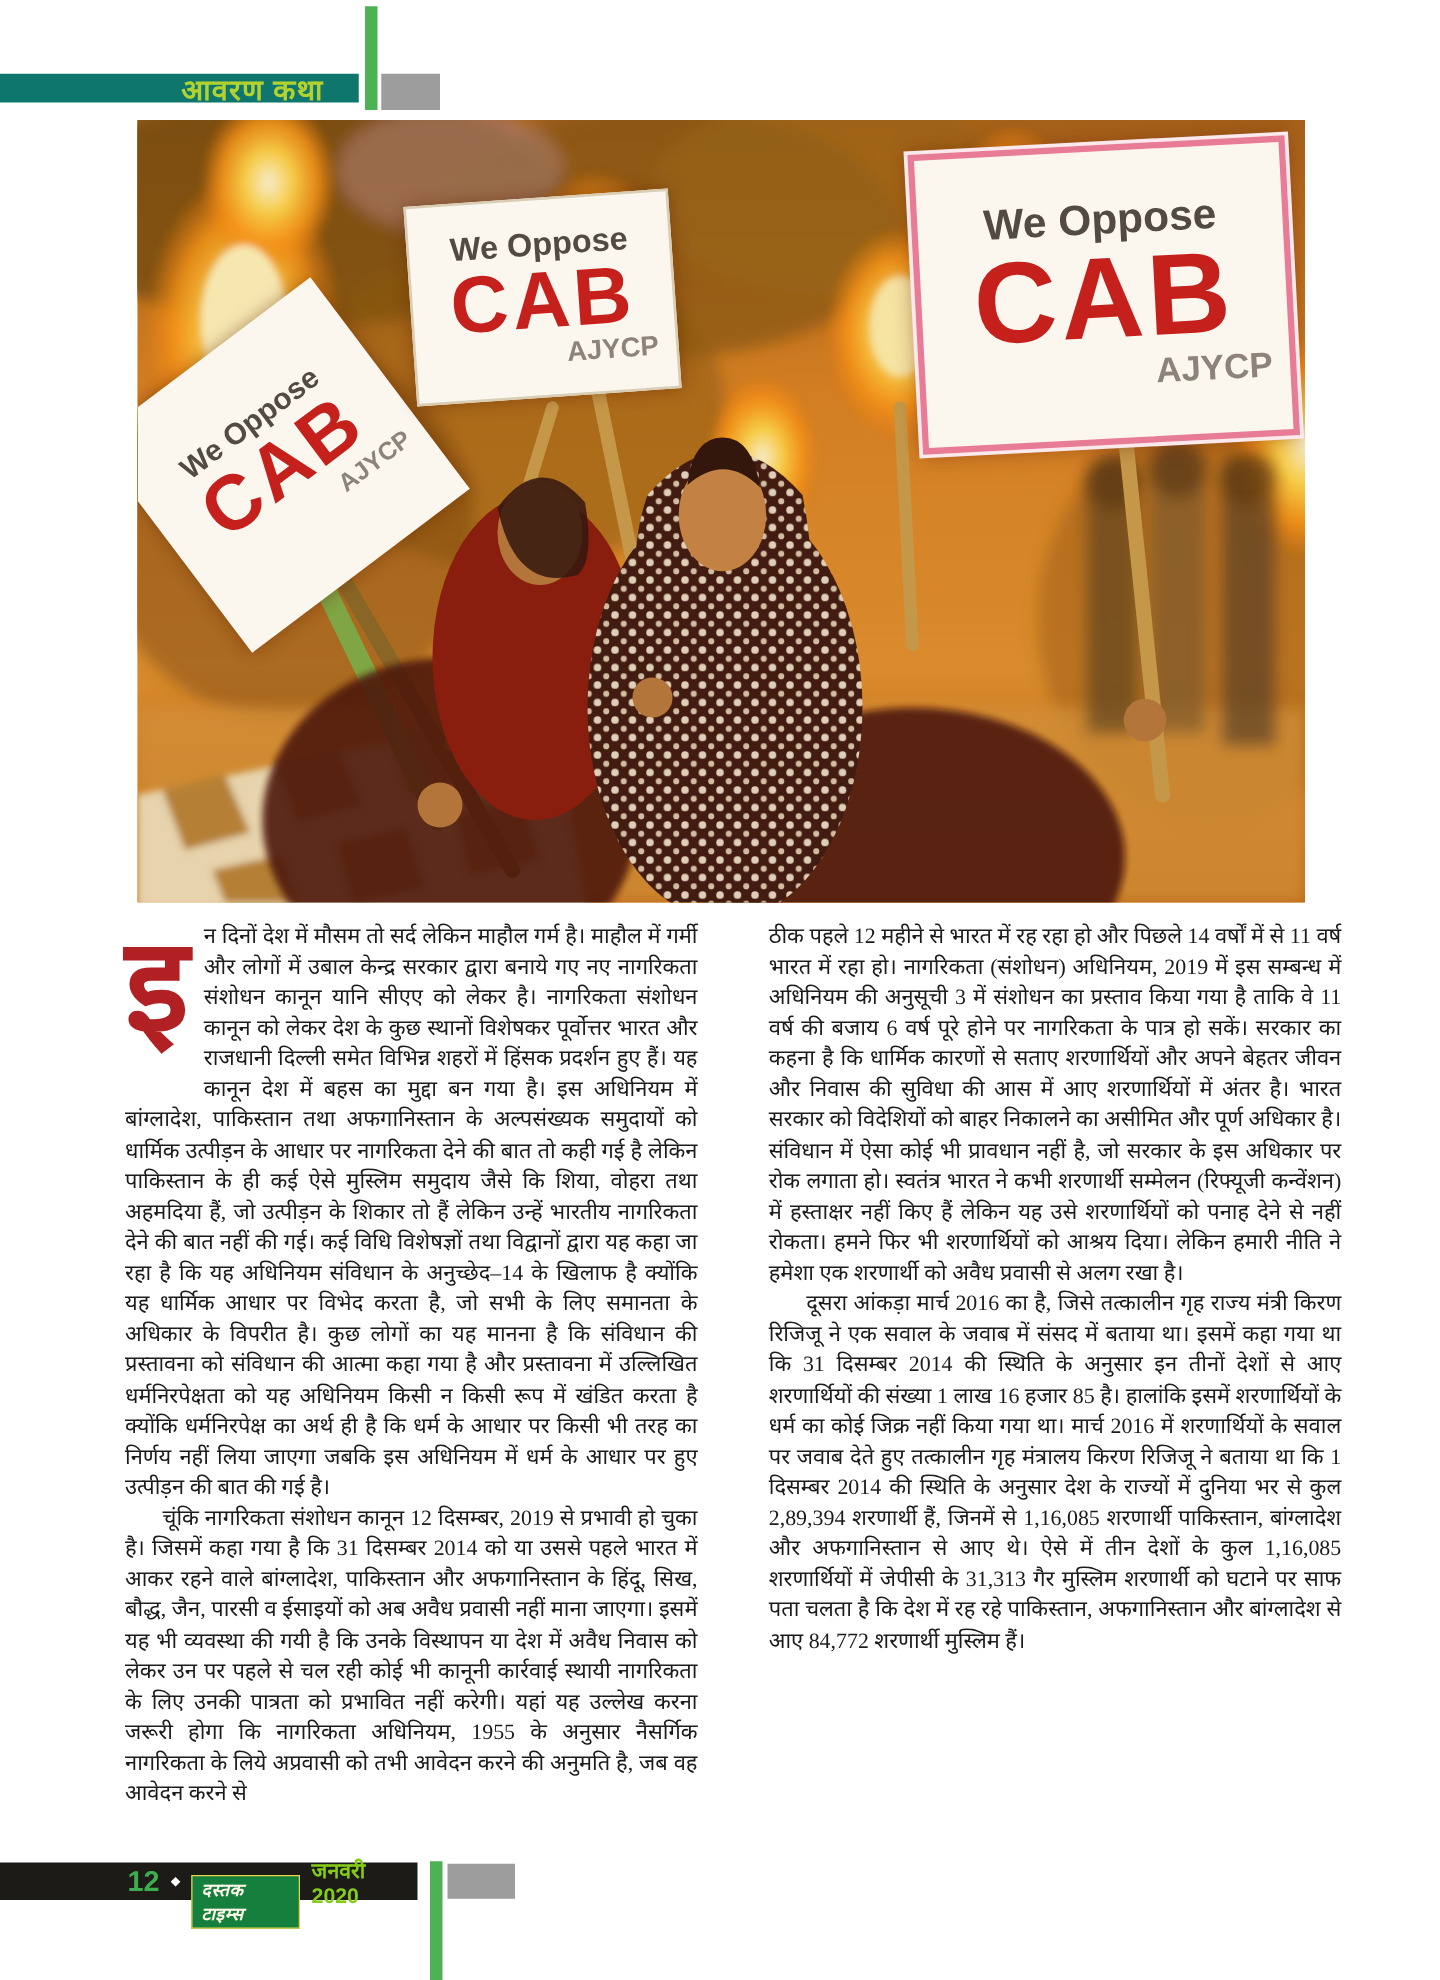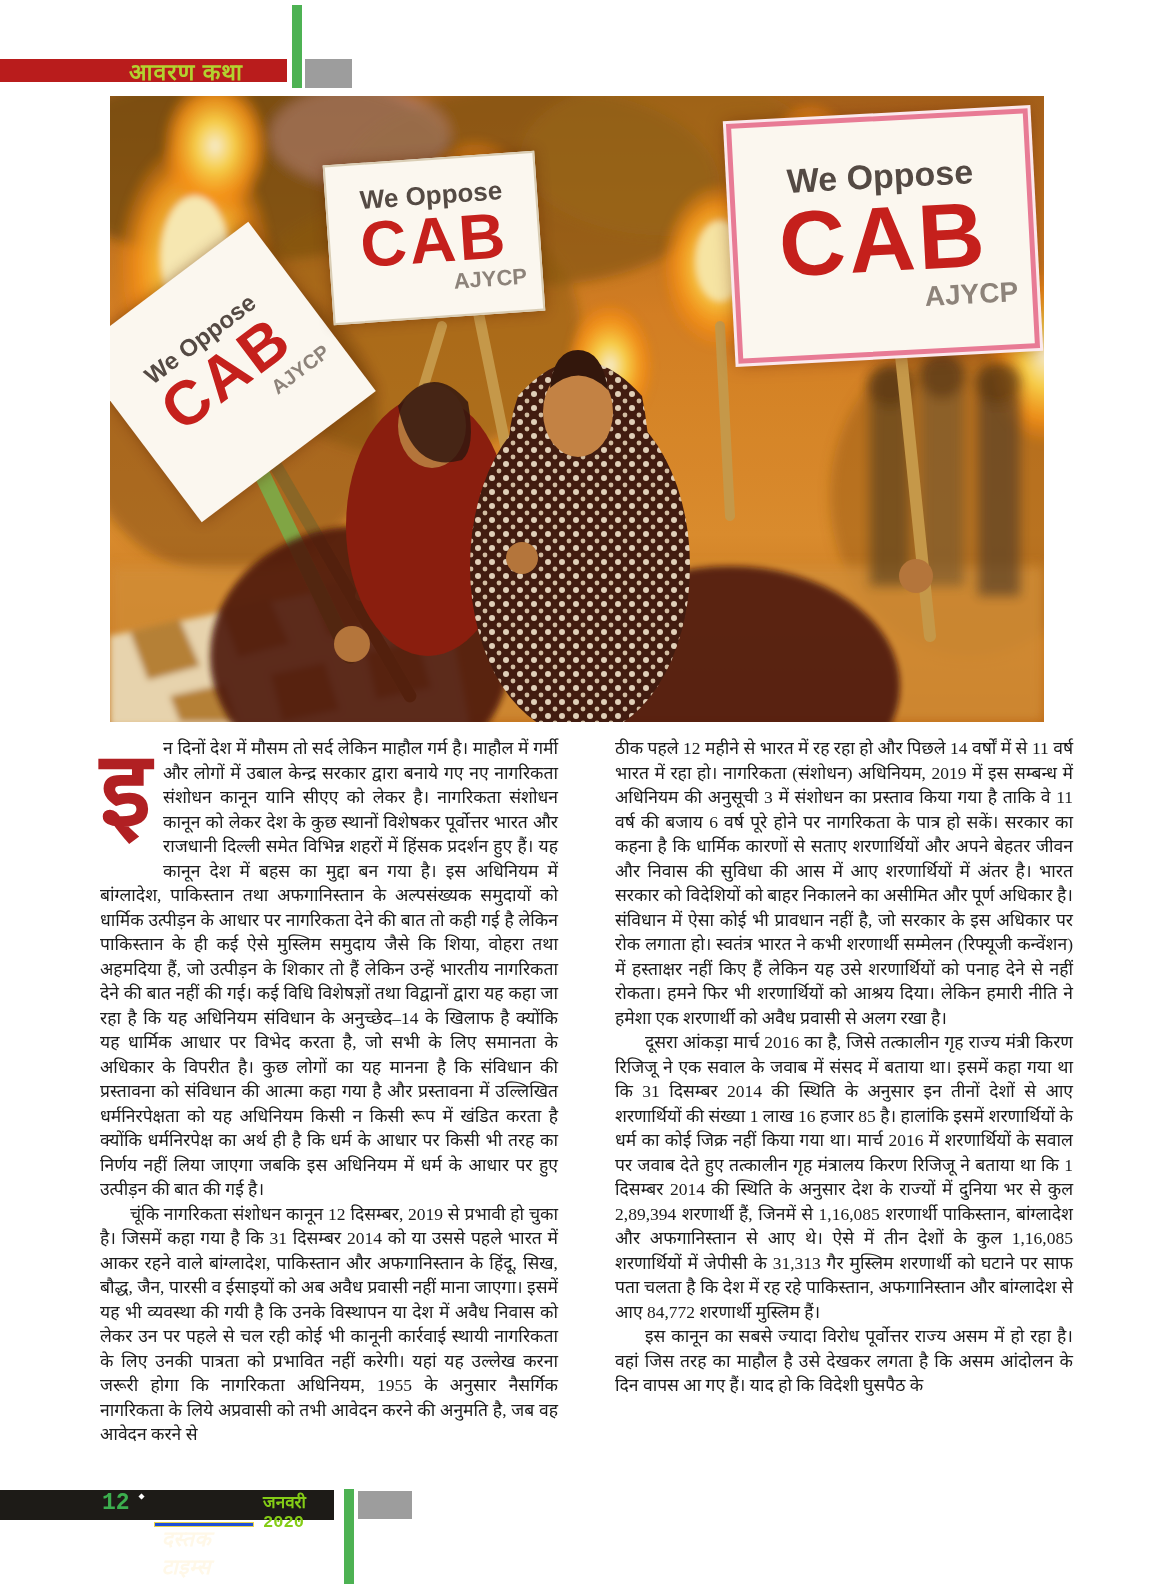--- a/index.html
+++ b/index.html
@@ -1,22 +1,22 @@
 <!DOCTYPE html>
 <html><head>
 <meta charset="utf-8">
 <style>
   html,body{margin:0;padding:0;background:#ffffff;}
   body{width:1152px;height:1584px;position:relative;overflow:hidden;
        font-family:"Liberation Serif",serif;color:#1b1b1b;}
   .abs{position:absolute;}
 
   
-  .top-black-bar{left:0;top:59px;width:287px;height:23px;background:#b91c1c;
-    display:flex;align-items:center;justify-content:flex-end;padding-right:44px;box-sizing:border-box;}
+  .top-black-bar{left:0;top:59px;width:287px;height:23px;background:#0f766e;
+    display:flex;align-items:center;justify-content:flex-end;padding-right:28px;box-sizing:border-box;}
   .section-title{font-family:"Liberation Sans",sans-serif;font-weight:bold;
     font-size:23px;color:#b3d22f;letter-spacing:1px;}
   .top-green-stripe{left:292px;top:5px;width:10px;height:83px;background:#4db253;}
   .top-gray-box{left:305px;top:59px;width:47px;height:29px;background:#9d9d9d;}
 
   
   .photo{left:110px;top:96px;width:934px;height:626px;overflow:hidden;background:#d07a1e;}
   .photo svg{position:absolute;left:0;top:0;}
   .sign{position:absolute;background:#fbf7ef;display:flex;flex-direction:column;
     align-items:center;justify-content:center;box-sizing:border-box;
@@ -36,24 +36,24 @@
   .col{width:458px;font-size:17.5px;line-height:24.5px;text-align:justify;}
   .col-left{left:100px;top:736px;}
   .col-right{left:583px;top:736px;margin-left:32px;}
   .para{margin:0;}
   .para.indent{text-indent:30px;}
   .drop-cap{float:left;font-weight:bold;color:#b12023;font-size:104px;
     line-height:92px;height:118px;padding:8px 12px 0 0;font-family:"Liberation Serif",serif;}
 
   
   .bottom-black-bar{left:0;top:1490px;width:334px;height:30px;background:#1d1b17;
-    display:flex;font-family:Liberation Mono, monospace;}
+    display:flex;align-items:center;font-family:Liberation Sans, sans-serif;}
   .page-number{color:#3cae4e;font-weight:bold;font-size:23px;margin-left:102px;}
   .footer-diamond{color:#ffffff;font-size:10px;margin:0 9px;}
-  .magazine-logo{background:#1d4ed8;color:#fff8e8;font-weight:bold;font-size:21px;
+  .magazine-logo{background:#15803d;color:#fff8e8;font-weight:bold;font-size:14px;
     padding:1px 7px 2px 7px;border:1px solid #e8d44a;letter-spacing:.5px;font-style:italic;margin-top:32px;}
   .issue-date{color:#84cc16;font-weight:bold;font-size:17px;margin-left:9px;}
   .bottom-green-stripe{left:344px;top:1489px;width:10px;height:95px;background:#4db253;}
   .bottom-gray-box{left:358px;top:1491px;width:54px;height:28px;background:#9d9d9d;}
 </style>
 </head>
 <body>
 
 <div class="abs top-black-bar">
   <span class="section-title">आवरण कथा</span>
@@ -186,21 +186,20 @@
 </div>
 
 <div class="abs col col-left">
   <p class="para"><span class="drop-cap">इ</span><span>न दिनों देश में मौसम तो सर्द लेकिन माहौल गर्म है। माहौल में गर्मी और लोगों में उबाल केन्द्र सरकार द्वारा बनाये गए नए नागरिकता संशोधन कानून यानि सीएए को लेकर है। नागरिकता संशोधन कानून को लेकर देश के कुछ स्थानों विशेषकर पूर्वोत्तर भारत और राजधानी दिल्ली समेत विभिन्न शहरों में हिंसक प्रदर्शन हुए हैं। यह कानून देश में बहस का मुद्दा बन गया है। इस अधिनियम में बांग्लादेश, पाकिस्तान तथा अफगानिस्तान के अल्पसंख्यक समुदायों को धार्मिक उत्पीड़न के आधार पर नागरिकता देने की बात तो कही गई है लेकिन पाकिस्तान के ही कई ऐसे मुस्लिम समुदाय जैसे कि शिया, वोहरा तथा अहमदिया हैं, जो उत्पीड़न के शिकार तो हैं लेकिन उन्हें भारतीय नागरिकता देने की बात नहीं की गई। कई विधि विशेषज्ञों तथा विद्वानों द्वारा यह कहा जा रहा है कि यह अधिनियम संविधान के अनुच्छेद–14 के खिलाफ है क्योंकि यह धार्मिक आधार पर विभेद करता है, जो सभी के लिए समानता के अधिकार के विपरीत है। कुछ लोगों का यह मानना है कि संविधान की प्रस्तावना को संविधान की आत्मा कहा गया है और प्रस्तावना में उल्लिखित धर्मनिरपेक्षता को यह अधिनियम किसी न किसी रूप में खंडित करता है क्योंकि धर्मनिरपेक्ष का अर्थ ही है कि धर्म के आधार पर किसी भी तरह का निर्णय नहीं लिया जाएगा जबकि इस अधिनियम में धर्म के आधार पर हुए उत्पीड़न की बात की गई है।</span></p>
   <p class="para indent"><span>चूंकि नागरिकता संशोधन कानून 12 दिसम्बर, 2019 से प्रभावी हो चुका है। जिसमें कहा गया है कि 31 दिसम्बर 2014 को या उससे पहले भारत में आकर रहने वाले बांग्लादेश, पाकिस्तान और अफगानिस्तान के हिंदू, सिख, बौद्ध, जैन, पारसी व ईसाइयों को अब अवैध प्रवासी नहीं माना जाएगा। इसमें यह भी व्यवस्था की गयी है कि उनके विस्थापन या देश में अवैध निवास को लेकर उन पर पहले से चल रही कोई भी कानूनी कार्रवाई स्थायी नागरिकता के लिए उनकी पात्रता को प्रभावित नहीं करेगी। यहां यह उल्लेख करना जरूरी होगा कि नागरिकता अधिनियम, 1955 के अनुसार नैसर्गिक नागरिकता के लिये अप्रवासी को तभी आवेदन करने की अनुमति है, जब वह आवेदन करने से</span></p>
 </div>
 
 <div class="abs col col-right">
   <p class="para"><span>ठीक पहले 12 महीने से भारत में रह रहा हो और पिछले 14 वर्षों में से 11 वर्ष भारत में रहा हो। नागरिकता (संशोधन) अधिनियम, 2019 में इस सम्बन्ध में अधिनियम की अनुसूची 3 में संशोधन का प्रस्ताव किया गया है ताकि वे 11 वर्ष की बजाय 6 वर्ष पूरे होने पर नागरिकता के पात्र हो सकें। सरकार का कहना है कि धार्मिक कारणों से सताए शरणार्थियों और अपने बेहतर जीवन और निवास की सुविधा की आस में आए शरणार्थियों में अंतर है। भारत सरकार को विदेशियों को बाहर निकालने का असीमित और पूर्ण अधिकार है। संविधान में ऐसा कोई भी प्रावधान नहीं है, जो सरकार के इस अधिकार पर रोक लगाता हो। स्वतंत्र भारत ने कभी शरणार्थी सम्मेलन (रिफ्यूजी कन्वेंशन) में हस्ताक्षर नहीं किए हैं लेकिन यह उसे शरणार्थियों को पनाह देने से नहीं रोकता। हमने फिर भी शरणार्थियों को आश्रय दिया। लेकिन हमारी नीति ने हमेशा एक शरणार्थी को अवैध प्रवासी से अलग रखा है।</span></p>
   <p class="para indent"><span>दूसरा आंकड़ा मार्च 2016 का है, जिसे तत्कालीन गृह राज्य मंत्री किरण रिजिजू ने एक सवाल के जवाब में संसद में बताया था। इसमें कहा गया था कि 31 दिसम्बर 2014 की स्थिति के अनुसार इन तीनों देशों से आए शरणार्थियों की संख्या 1 लाख 16 हजार 85 है। हालांकि इसमें शरणार्थियों के धर्म का कोई जिक्र नहीं किया गया था। मार्च 2016 में शरणार्थियों के सवाल पर जवाब देते हुए तत्कालीन गृह मंत्रालय किरण रिजिजू ने बताया था कि 1 दिसम्बर 2014 की स्थिति के अनुसार देश के राज्यों में दुनिया भर से कुल 2,89,394 शरणार्थी हैं, जिनमें से 1,16,085 शरणार्थी पाकिस्तान, बांग्लादेश और अफगानिस्तान से आए थे। ऐसे में तीन देशों के कुल 1,16,085 शरणार्थियों में जेपीसी के 31,313 गैर मुस्लिम शरणार्थी को घटाने पर साफ पता चलता है कि देश में रह रहे पाकिस्तान, अफगानिस्तान और बांग्लादेश से आए 84,772 शरणार्थी मुस्लिम हैं।</span></p>
-  <p class="para indent"><span>इस कानून का सबसे ज्यादा विरोध पूर्वोत्तर राज्य असम में हो रहा है। वहां जिस तरह का माहौल है उसे देखकर लगता है कि असम आंदोलन के दिन वापस आ गए हैं। याद हो कि विदेशी घुसपैठ के</span></p>
 </div>
 
 <div class="abs bottom-black-bar">
   <span class="page-number">12</span>
   <span class="footer-diamond">◆</span>
   <span class="magazine-logo">दस्तक टाइम्स</span>
   <span class="issue-date">जनवरी 2020</span>
 </div>
 <div class="abs bottom-green-stripe"></div>
 <div class="abs bottom-gray-box"></div>

